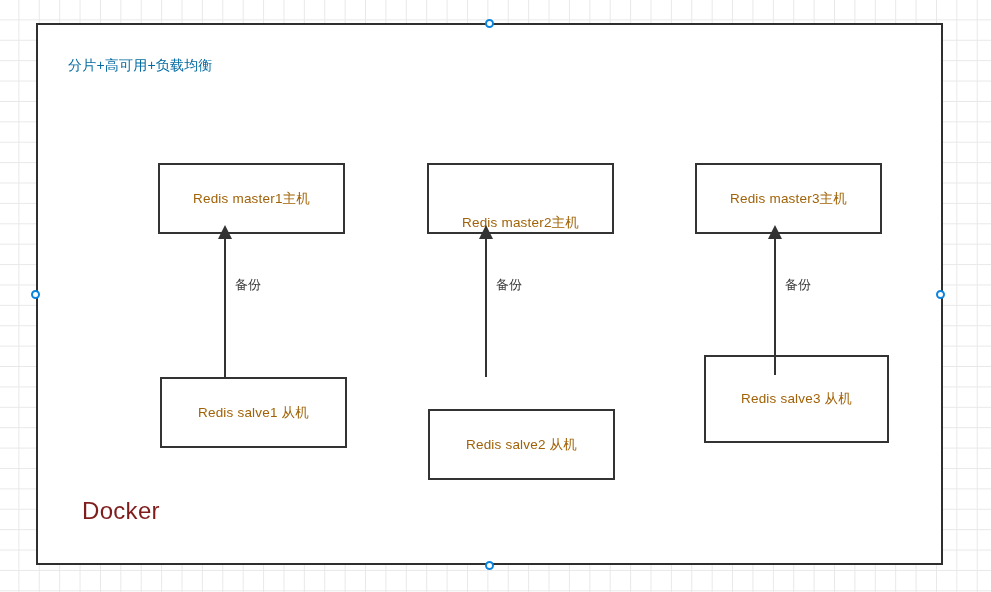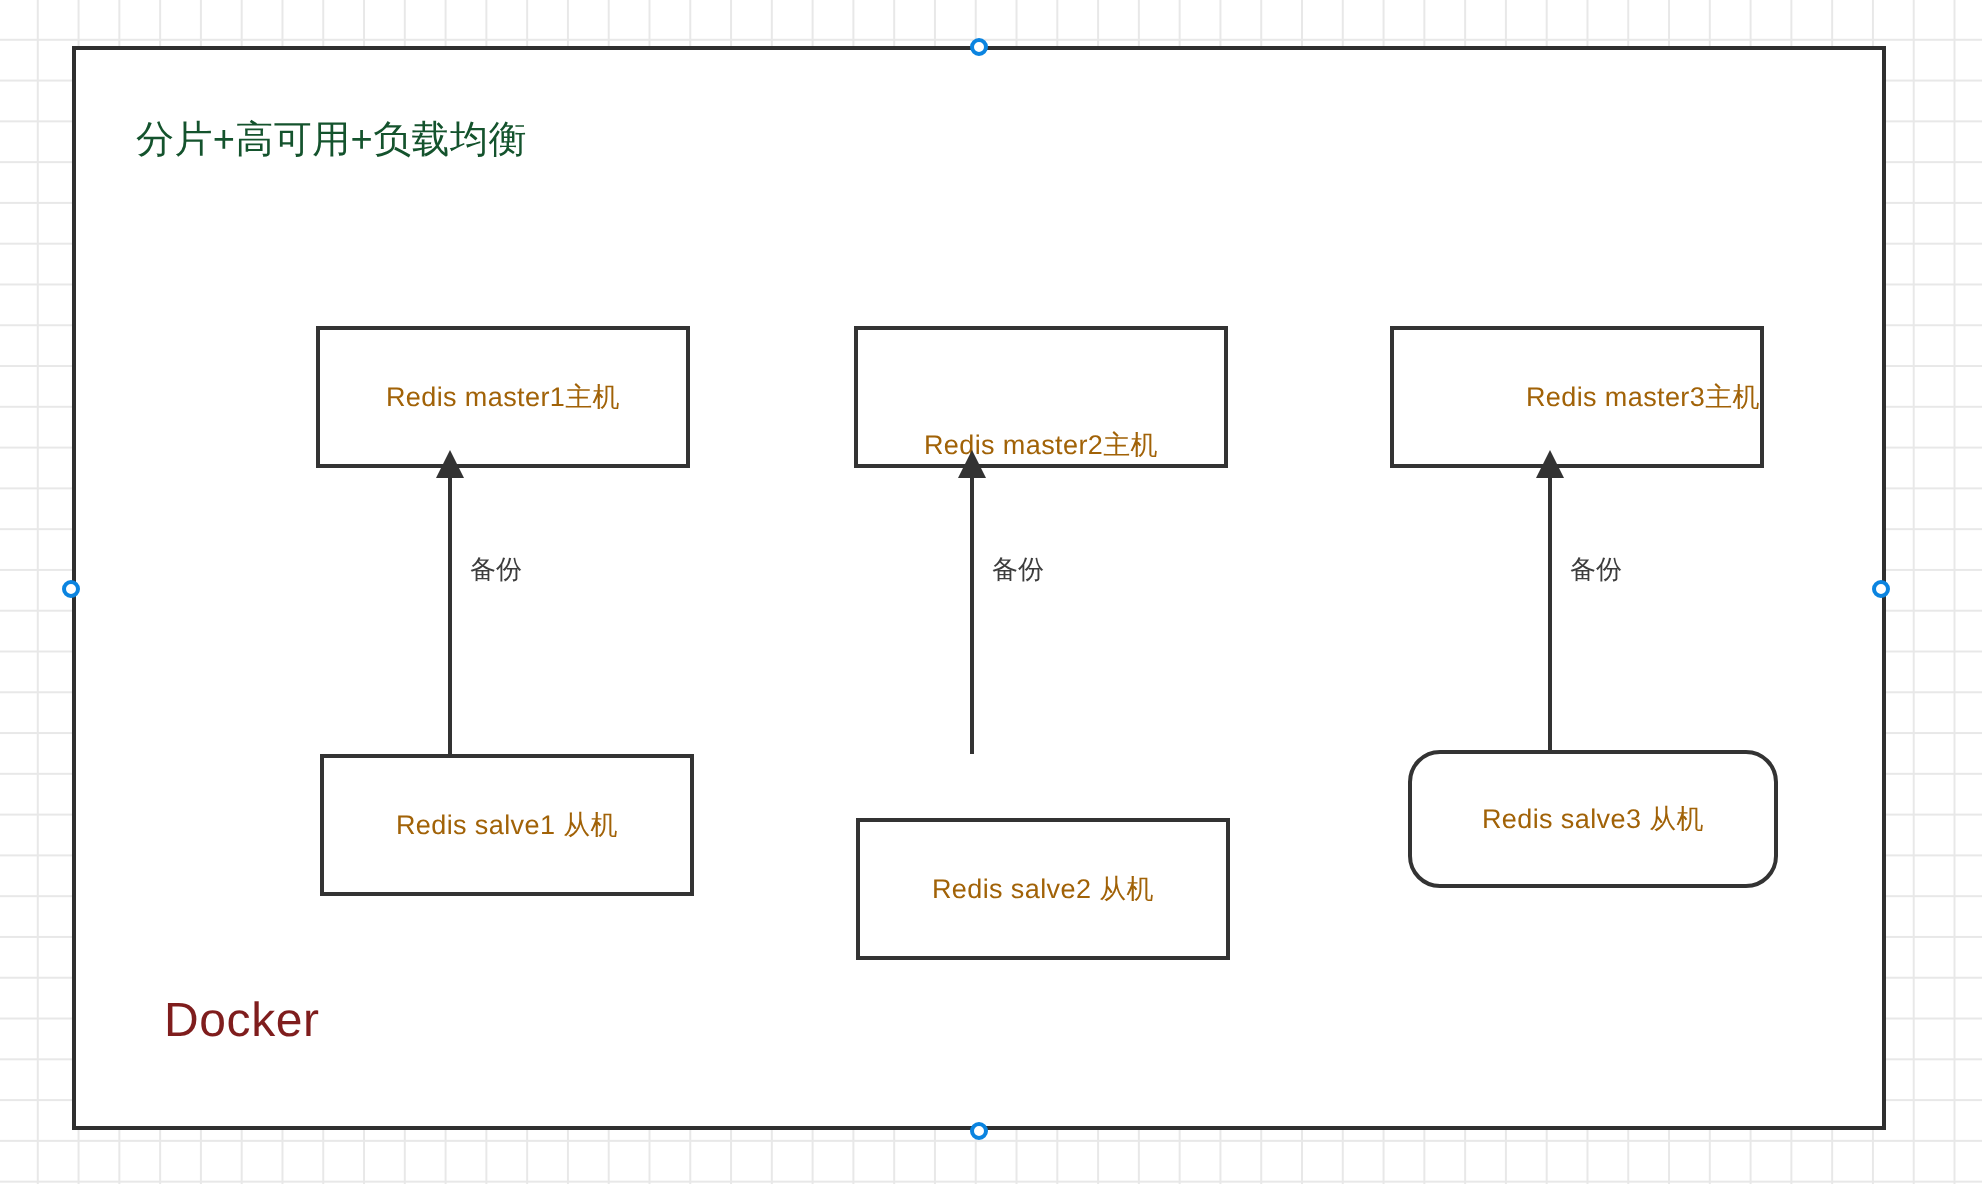--- a/index.html
+++ b/index.html
@@ -36,22 +36,22 @@
     height: 542px;
     border: 2.5px solid #2f2f2f;
     background: #ffffff;
     box-sizing: border-box;
   }
 
   .title-text {
     position: absolute;
     left: 30px;
     top: 32px;
-    font-size: 19px;
-    color: #14532d;
+    font-size: 14px;
+    color: #0369a1;
     letter-spacing: 0.2px;
     white-space: nowrap;
   }
 
   .docker-label {
     position: absolute;
     left: 44px;
     top: 472px;
     font-size: 24px;
     color: #7f1d1d;
@@ -72,25 +72,25 @@
   .node-label {
     font-size: 13.5px;
     color: #a16207;
     letter-spacing: 0.2px;
     white-space: nowrap;
   }
 
   
   #node-master-1 { left: 120px; top: 138px;  width: 187px; height: 71px; }
   #node-master-2 { left: 389px; top: 138px;  width: 187px; height: 71px; align-items: flex-end; }
-  #node-master-3 { left: 657px; top: 138px;  width: 187px; height: 71px; justify-content: flex-end; }
+  #node-master-3 { left: 657px; top: 138px;  width: 187px; height: 71px; }
   
   #node-slave-1  { left: 122px; top: 352px;  width: 187px; height: 71px; }
   #node-slave-2  { left: 390px; top: 352px;  width: 187px; height: 71px; margin-top: 32px; }
-  #node-slave-3  { left: 666px; top: 350px;  width: 185px; height: 69px; border-radius: 16px; }
+  #node-slave-3  { left: 666px; top: 330px;  width: 185px; height: 88px; }
 
   
   .connector {
     position: absolute;
     width: 30px;
   }
   .connector .stem {
     position: absolute;
     left: 14px;
     top: 10px;

